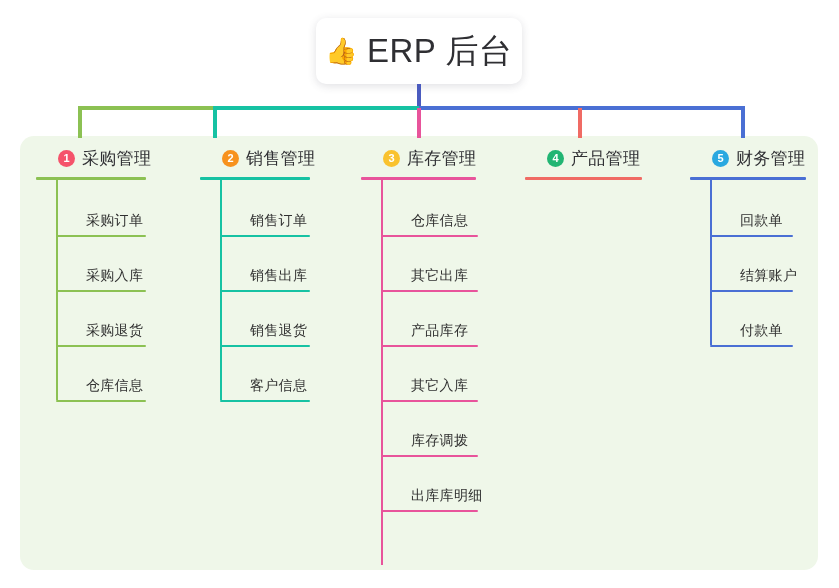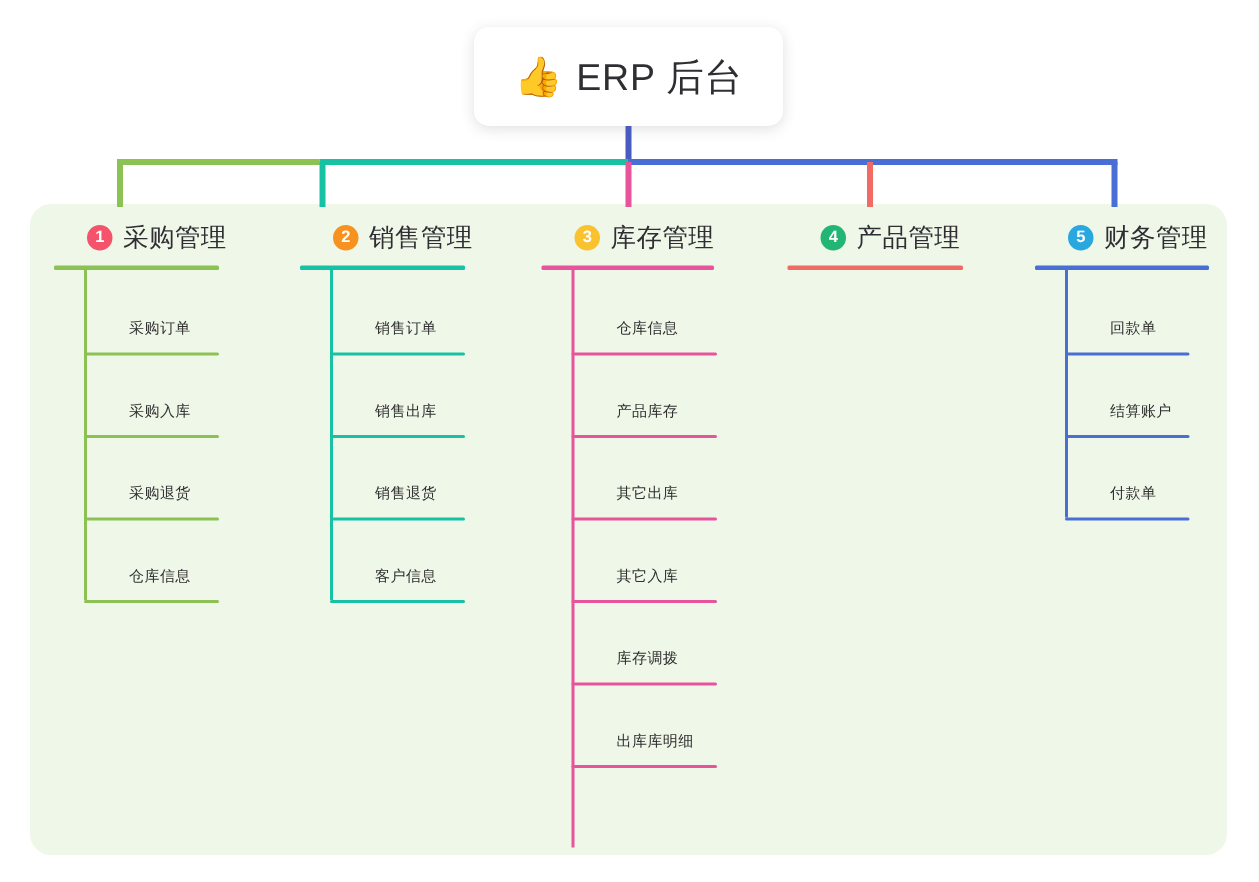--- a/index.html
+++ b/index.html
@@ -37,21 +37,21 @@
     justify-content: center;
     gap: 9px;
     box-sizing: border-box;
   }
   .root-emoji {
     font-size: 26px;
     line-height: 1;
     display: inline-block;
   }
   .root-title {
-    font-size: 25px;
+    font-size: 33px;
     color: #2f2f33;
     letter-spacing: 0.5px;
     white-space: nowrap;
   }
 
   
   .trunk {
     position: absolute;
     left: 417px;
     top: 84px;
@@ -127,21 +127,21 @@
     top: 0;
     width: 2px;
   }
   .leaf {
     position: relative;
     height: 55px;
     box-sizing: border-box;
     padding-left: 28px;
   }
   .leaf-text {
-    font-size: 10px;
+    font-size: 14px;
     color: #303030;
     white-space: nowrap;
     position: absolute;
     left: 30px;
     top: 32px;
     letter-spacing: 0.3px;
   }
   .leaf-rule {
     position: absolute;
     left: 0px;
@@ -234,25 +234,25 @@
           <span class="branch-title">库存管理</span>
         </div>
         <div class="head-rule" style="width: 115px; background: rgb(232, 84, 155);"></div>
         <div class="leaf-area">
           <div class="spine" style="background: rgb(232, 84, 155); height: 385px;"></div>
           <div class="leaf">
             <span class="leaf-text">仓库信息</span>
             <div class="leaf-rule" style="width: 97px; background: rgb(232, 84, 155);"></div>
           </div>
           <div class="leaf">
+            <span class="leaf-text">其它出库</span>
+            <div class="leaf-rule" style="width: 97px; background: rgb(232, 84, 155);"></div>
+          </div>
+          <div class="leaf">
             <span class="leaf-text">产品库存</span>
-            <div class="leaf-rule" style="width: 97px; background: rgb(232, 84, 155);"></div>
-          </div>
-          <div class="leaf">
-            <span class="leaf-text">其它出库</span>
             <div class="leaf-rule" style="width: 97px; background: rgb(232, 84, 155);"></div>
           </div>
           <div class="leaf">
             <span class="leaf-text">其它入库</span>
             <div class="leaf-rule" style="width: 97px; background: rgb(232, 84, 155);"></div>
           </div>
           <div class="leaf">
             <span class="leaf-text">库存调拨</span>
             <div class="leaf-rule" style="width: 97px; background: rgb(232, 84, 155);"></div>
           </div>

